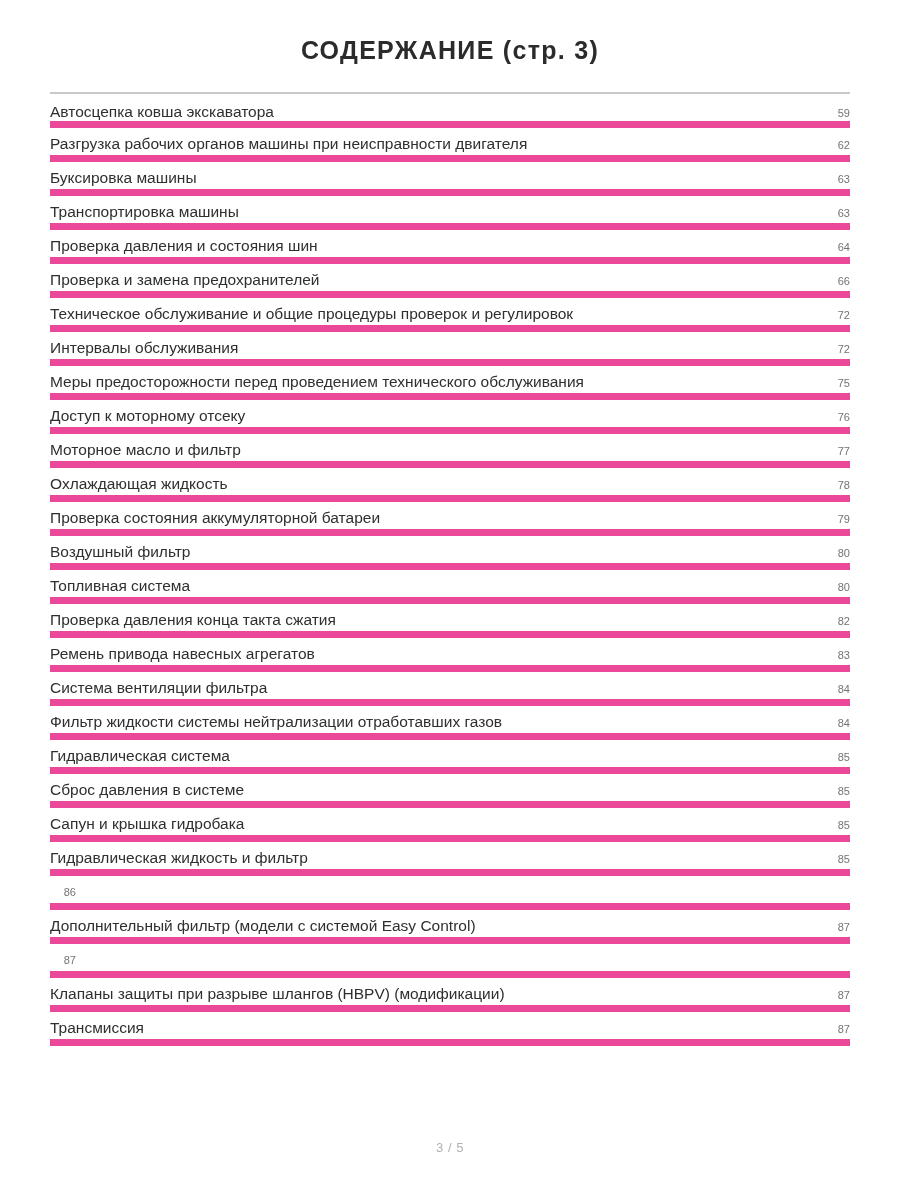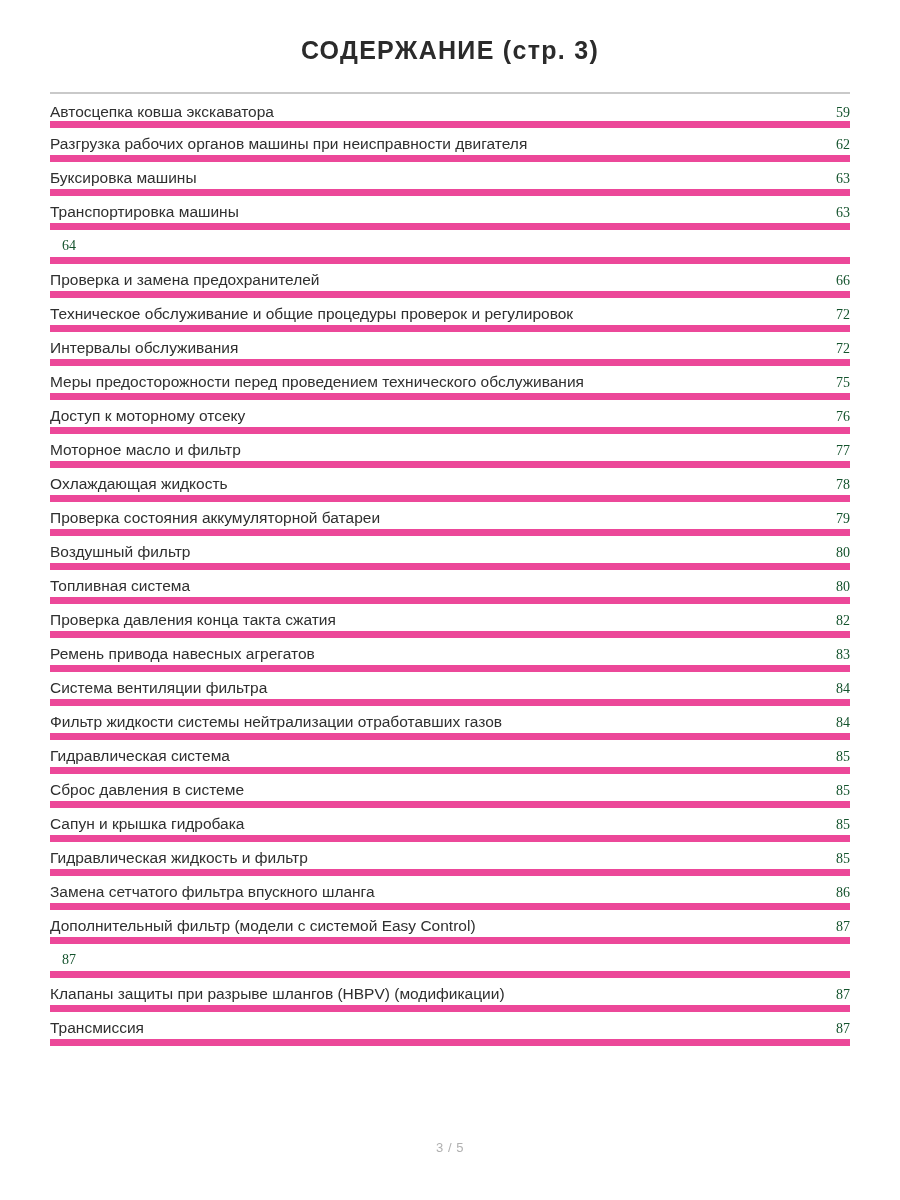--- a/index.html
+++ b/index.html
@@ -58,27 +58,26 @@
   .toc-label {
     font-size: 15.5px;
     color: #2f2f2f;
     line-height: 32px;
     white-space: nowrap;
     overflow: hidden;
     text-overflow: ellipsis;
     padding-right: 24px;
   }
   .toc-page {
-    font-size: 14px;
-    color: #14532d;
+    font-size: 11px;
+    color: #737373;
     line-height: 32px;
     flex: 0 0 auto;
     text-align: right;
     min-width: 26px;
-    font-family: Liberation Serif, serif;
   }
   .footer {
     position: absolute;
     left: 0;
     right: 0;
     top: 1140px;
     text-align: center;
     font-size: 13px;
     color: #b0b0b0;
     letter-spacing: 0.5px;
@@ -104,20 +103,21 @@
       </div>
       <div class="toc-row">
         <span class="toc-label">Буксировка машины</span>
         <span class="toc-page">63</span>
       </div>
       <div class="toc-row">
         <span class="toc-label">Транспортировка машины</span>
         <span class="toc-page">63</span>
       </div>
       <div class="toc-row">
+        <span class="toc-label">Проверка давления и состояния шин</span>
         <span class="toc-page">64</span>
       </div>
       <div class="toc-row">
         <span class="toc-label">Проверка и замена предохранителей</span>
         <span class="toc-page">66</span>
       </div>
       <div class="toc-row">
         <span class="toc-label">Техническое обслуживание и общие процедуры проверок и регулировок</span>
         <span class="toc-page">72</span>
       </div>
@@ -179,21 +179,20 @@
       </div>
       <div class="toc-row">
         <span class="toc-label">Сапун и крышка гидробака</span>
         <span class="toc-page">85</span>
       </div>
       <div class="toc-row">
         <span class="toc-label">Гидравлическая жидкость и фильтр</span>
         <span class="toc-page">85</span>
       </div>
       <div class="toc-row">
-        <span class="toc-label">Замена сетчатого фильтра впускного шланга</span>
         <span class="toc-page">86</span>
       </div>
       <div class="toc-row">
         <span class="toc-label">Дополнительный фильтр (модели с системой Easy Control)</span>
         <span class="toc-page">87</span>
       </div>
       <div class="toc-row">
         <span class="toc-page">87</span>
       </div>
       <div class="toc-row">

